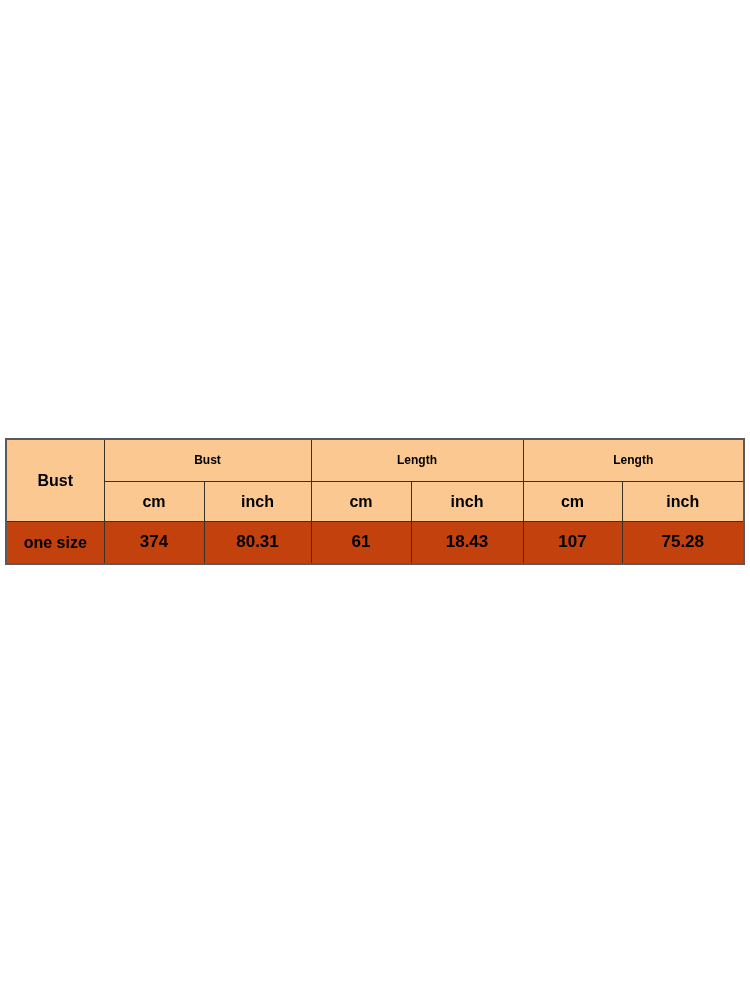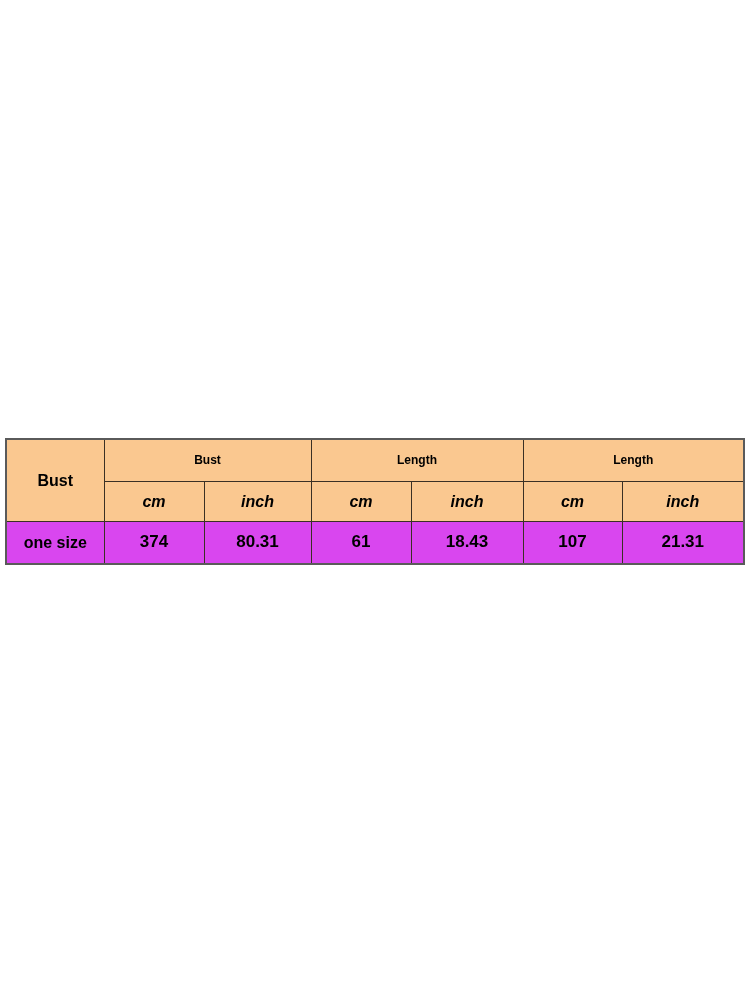--- a/index.html
+++ b/index.html
@@ -46,29 +46,28 @@
   }
 
   td.group-head {
     height: 41px;
     font-size: 12px;
   }
 
   td.unit-head {
     height: 39px;
     font-size: 16px;
-    font-style: italic;
   }
 
   td.size-head {
     font-size: 16px;
   }
 
   td.data {
-    background: #d946ef;
+    background: #c2410c;
     height: 41px;
     font-size: 17px;
     margin-top: 11px;
   }
 
   td.data-label {
     font-size: 16px;
   }
 
   
@@ -109,17 +108,17 @@
         <td class="hdr unit-head">cm</td>
         <td class="hdr unit-head">inch</td>
       </tr>
       <tr>
         <td class="data data-label">one size</td>
         <td class="data">374</td>
         <td class="data">80.31</td>
         <td class="data">61</td>
         <td class="data">18.43</td>
         <td class="data">107</td>
-        <td class="data">21.31</td>
+        <td class="data">75.28</td>
       </tr>
     </tbody>
   </table>
 </div>
 
 </body></html>

